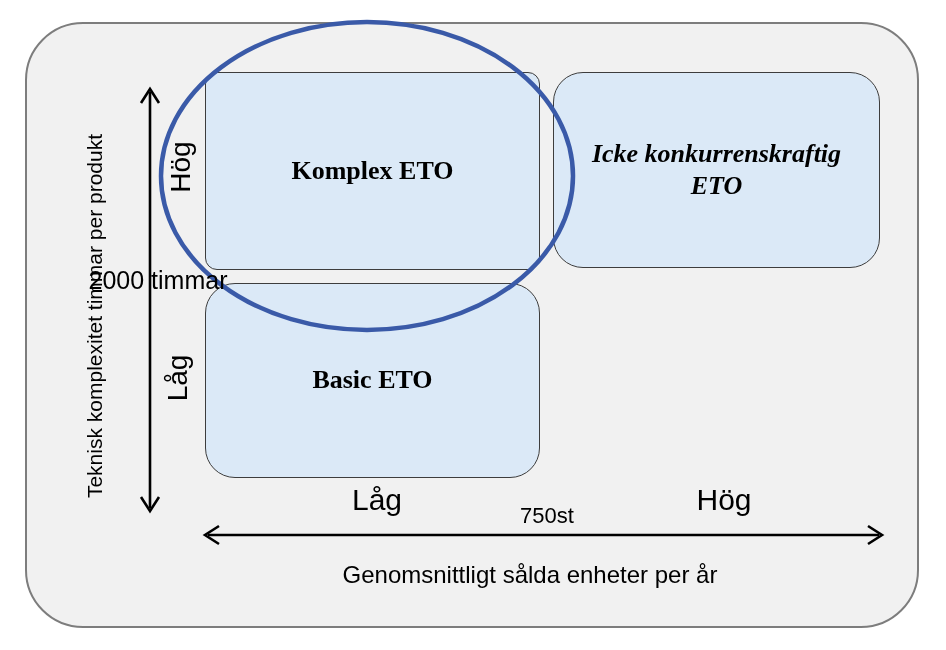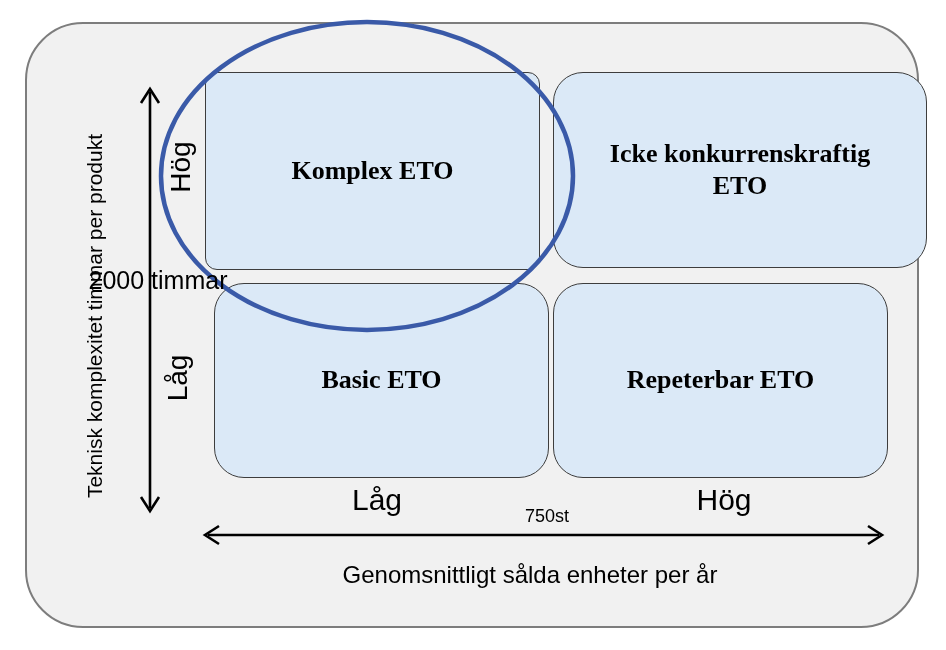--- a/index.html
+++ b/index.html
@@ -36,22 +36,22 @@
     text-align: center;
     font-family: "Liberation Serif", serif;
     font-weight: bold;
     font-size: 26px;
     color: #000000;
     padding: 0 28px;
     box-sizing: border-box;
     line-height: 1.25;
   }
   .q-tl { left: 205px; top: 72px;  width: 335px; height: 198px; border-radius: 12px; }
-  .q-tr { left: 553px; top: 72px;  width: 374px; height: 196px; }
-  .q-bl { left: 214px; top: 283px; width: 335px; height: 195px; }
+  .q-tr { left: 553px; top: 72px;  width: 327px; height: 196px; font-style: italic; }
+  .q-bl { left: 205px; top: 283px; width: 335px; height: 195px; }
   .q-br { left: 553px; top: 283px; width: 335px; height: 195px; }
 
   .overlay {
     position: absolute;
     left: 0; top: 0;
     width: 946px;
     height: 650px;
     pointer-events: none;
   }
 
@@ -63,41 +63,38 @@
   }
   .rot { transform: translate(-50%, -50%) rotate(-90deg); }
 
   .y-title  { left: 95px;  top: 316px; font-size: 21px; }
   .y-high   { left: 181px; top: 167px; font-size: 28px; }
   .y-low    { left: 178px; top: 378px; font-size: 28px; }
   .y-thresh { left: 158px; top: 280px; font-size: 25px; }
 
   .x-low    { left: 377px; top: 500px; font-size: 30px; }
   .x-high   { left: 724px; top: 500px; font-size: 30px; }
-  .x-thresh { left: 547px; top: 516px; font-size: 18px; }
+  .x-thresh { left: 547px; top: 516px; font-size: 22px; }
   .x-title  { left: 530px; top: 575px; font-size: 24px; }
 </style>
 </head>
 <body>
 
 <div class="stage">
 
   <div class="canvas"></div>
 
   <div class="quad q-tl">
     <span>Komplex ETO</span>
   </div>
   <div class="quad q-tr">
     <span>Icke konkurrenskraftig ETO</span>
   </div>
   <div class="quad q-bl">
     <span>Basic ETO</span>
-  </div>
-  <div class="quad q-br">
-    <span>Repeterbar ETO</span>
   </div>
 
   <svg class="overlay" viewBox="0 0 946 650" xmlns="http://www.w3.org/2000/svg" aria-hidden="true">
 
     <g stroke="#000000" stroke-width="2.6" fill="none">
       <line x1="150" y1="92" x2="150" y2="508"></line>
       <path d="M141,103 L150,89 L159,103"></path>
       <path d="M141,497 L150,511 L159,497"></path>
     </g>
 

